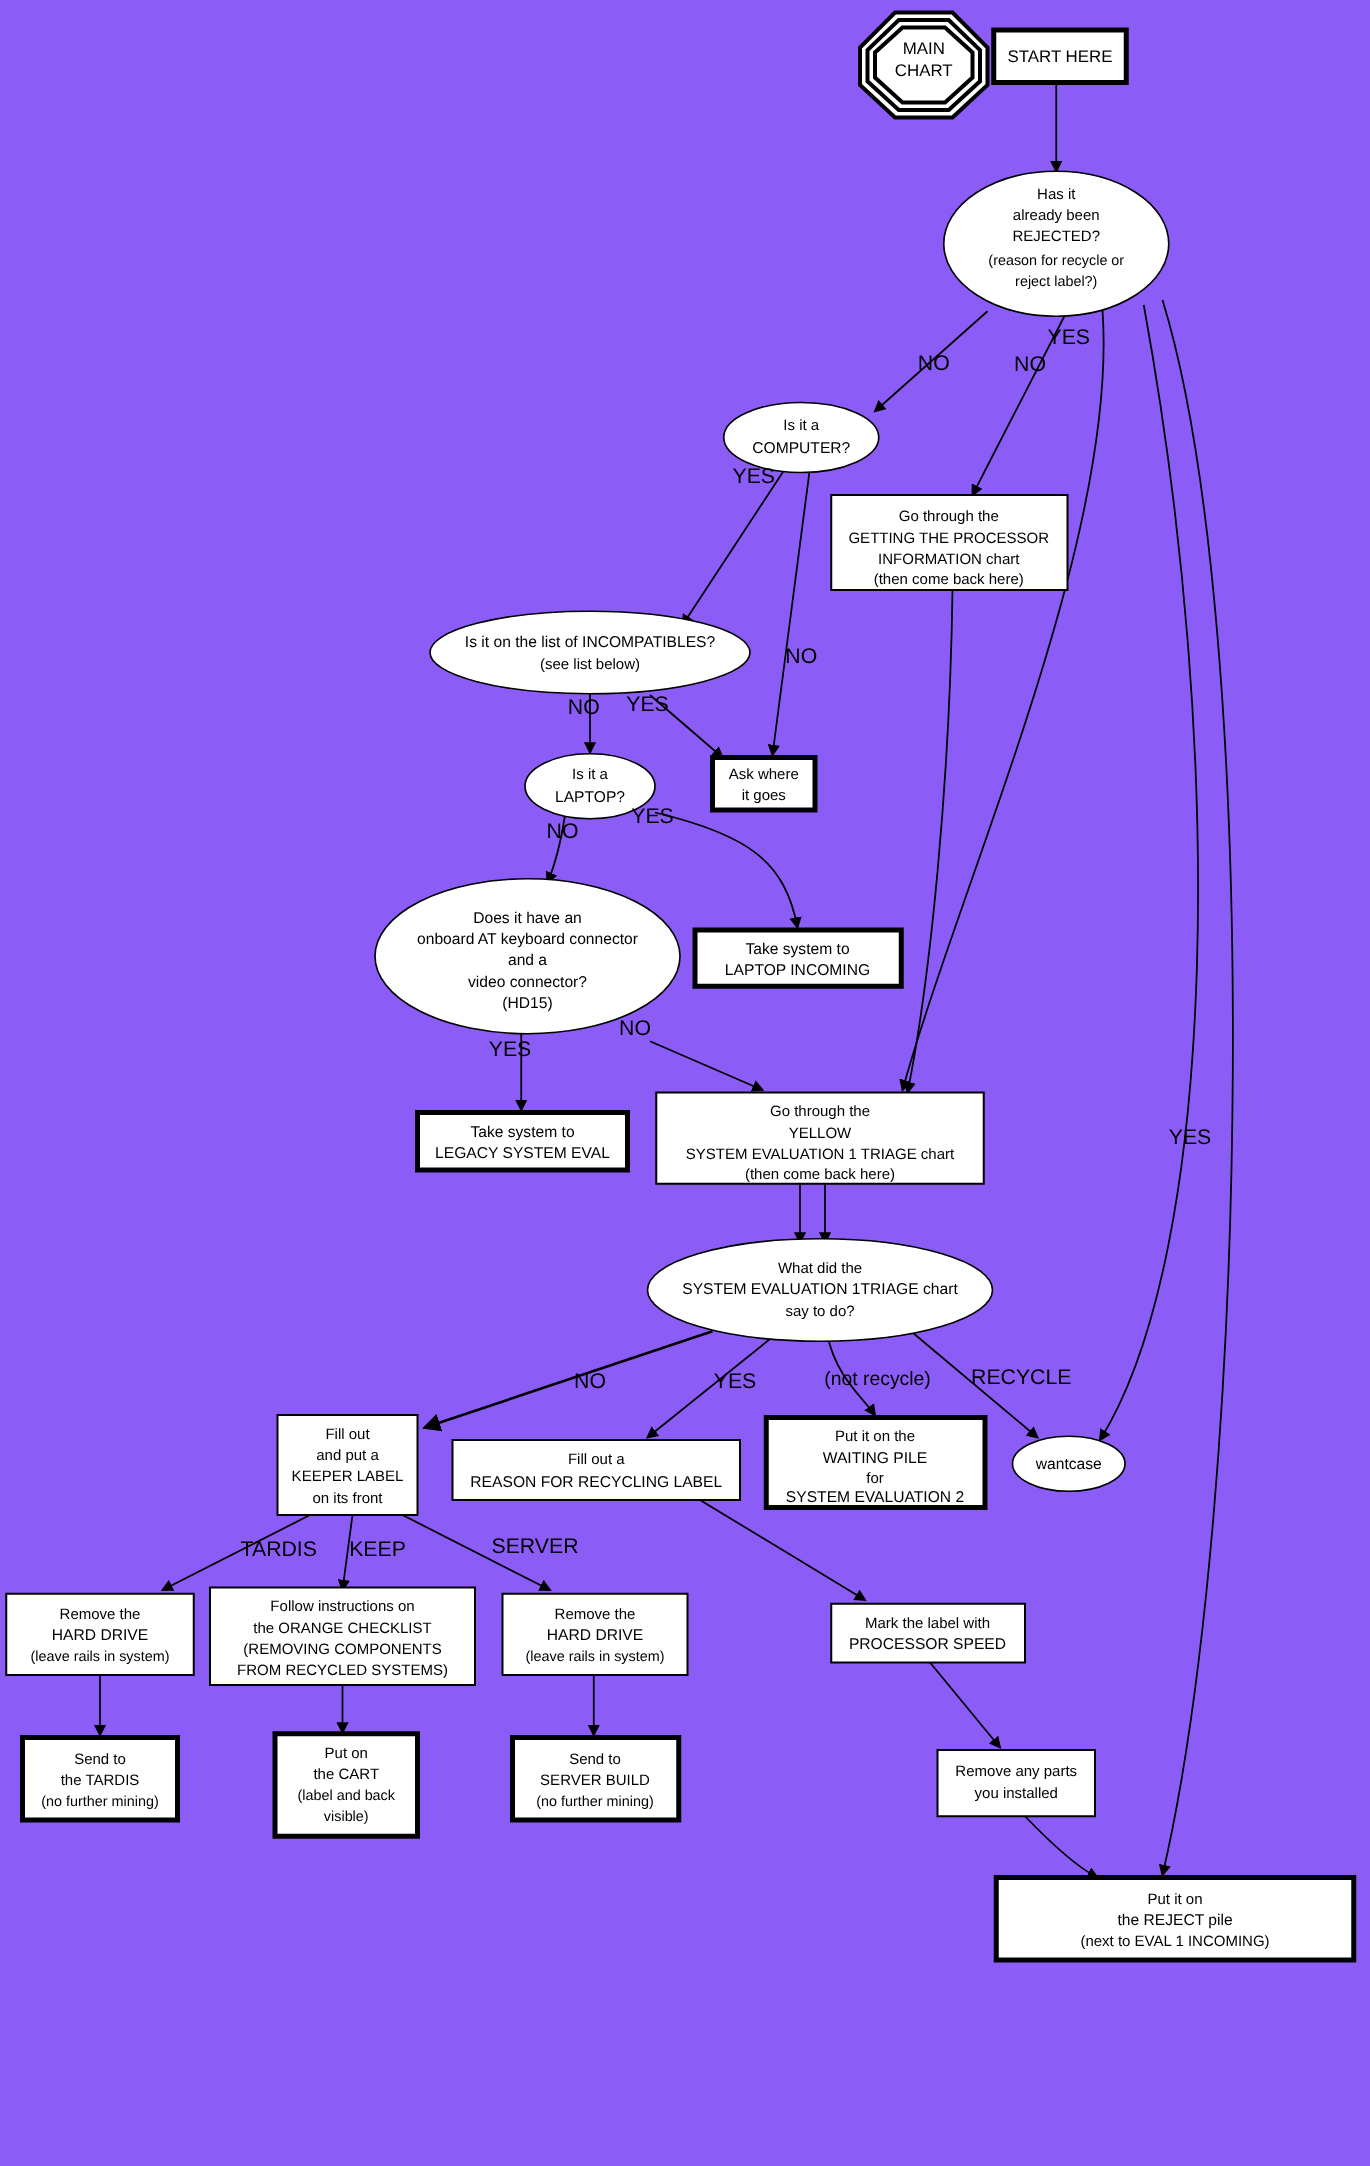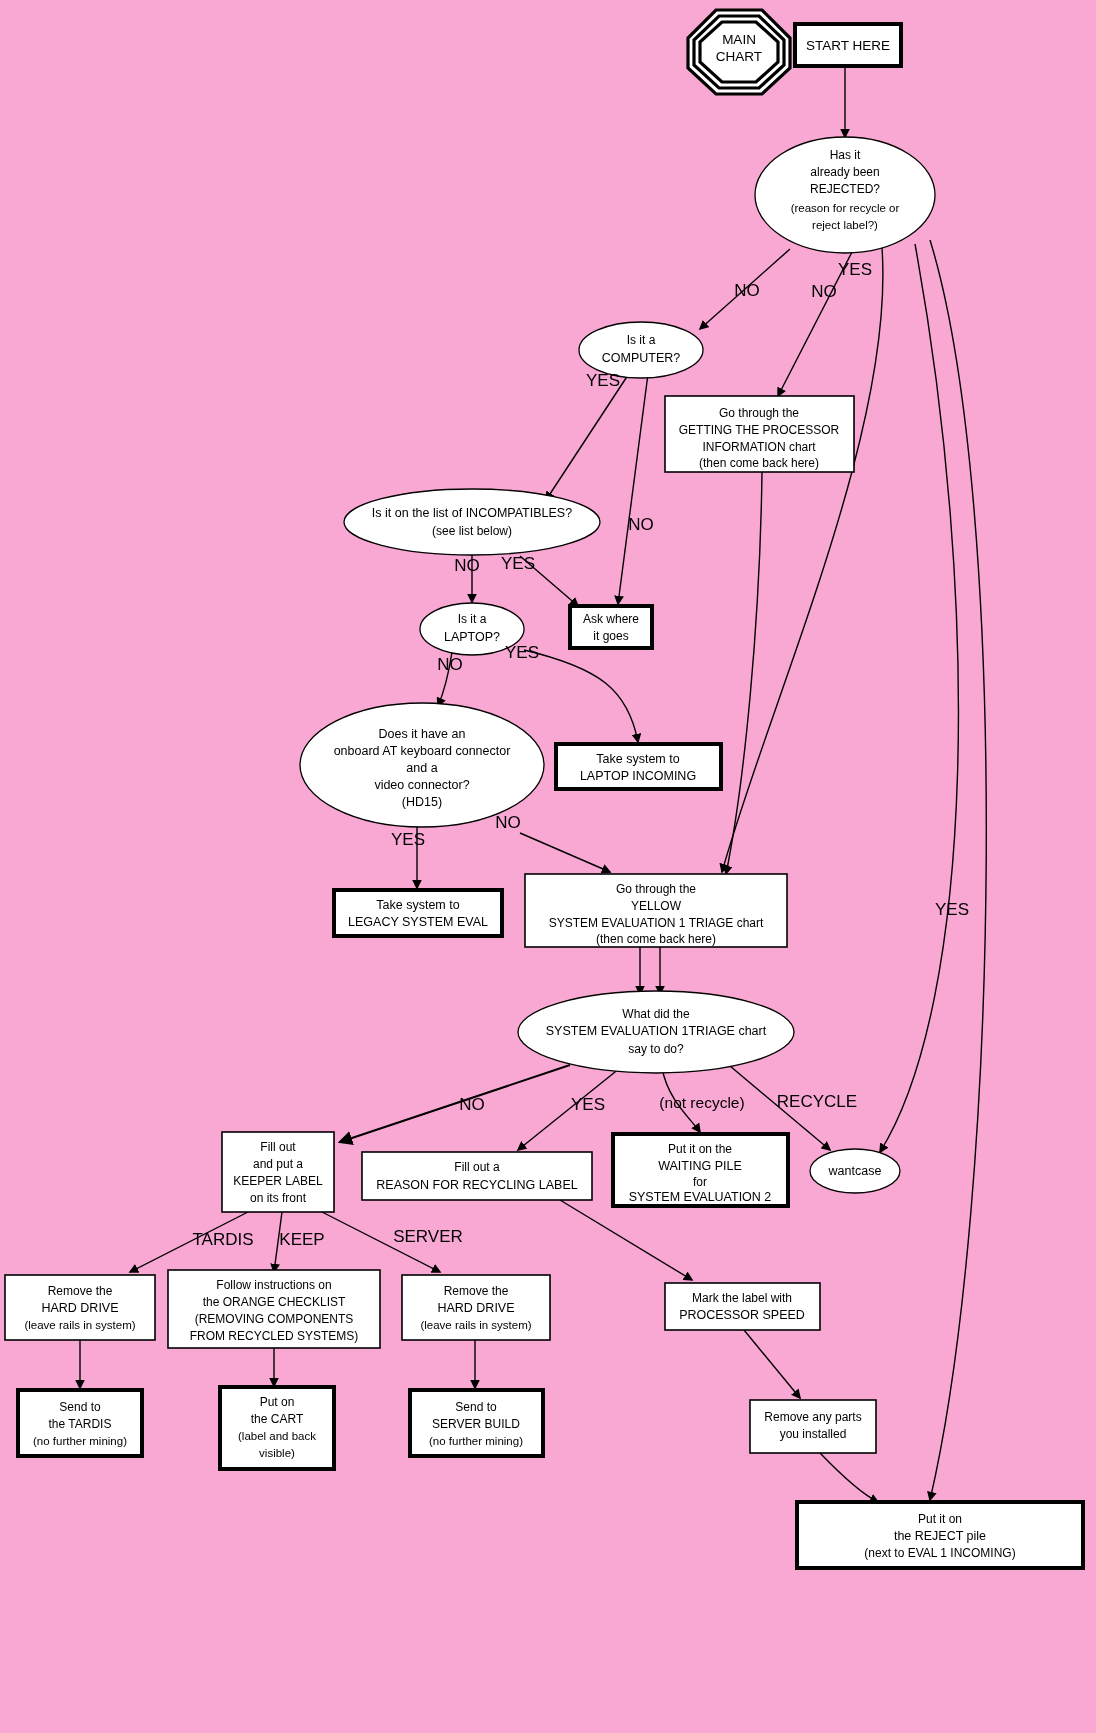--- a/index.html
+++ b/index.html
@@ -4,21 +4,21 @@
 <style>
   html, body {
     margin: 0;
     padding: 0;
     background: #ffffff;
   }
   #chart-root {
     position: relative;
     width: 1096px;
     height: 1733px;
-    background: #f9a8d4;
+    background: #8b5cf6;
     font-family: "Liberation Sans", sans-serif;
   }
   svg#flow {
     position: absolute;
     top: 0; left: 0;
     width: 1096px;
     height: 1733px;
     display: block;
   }
   .node-text {

